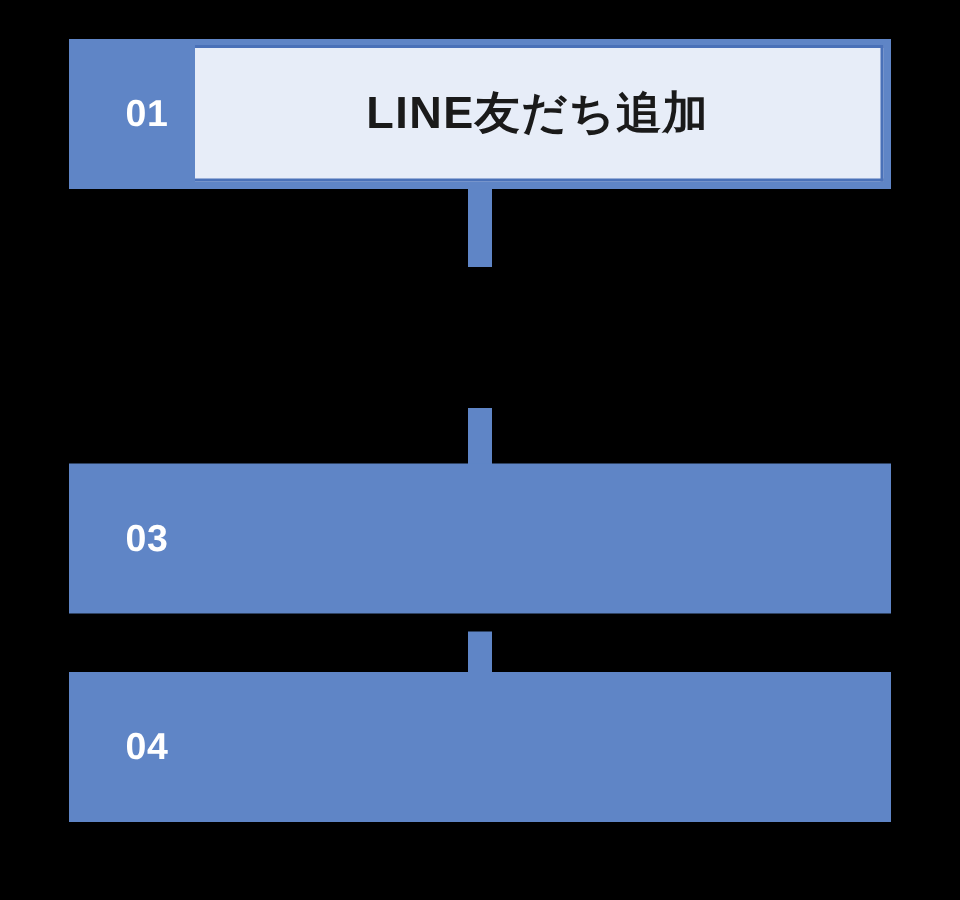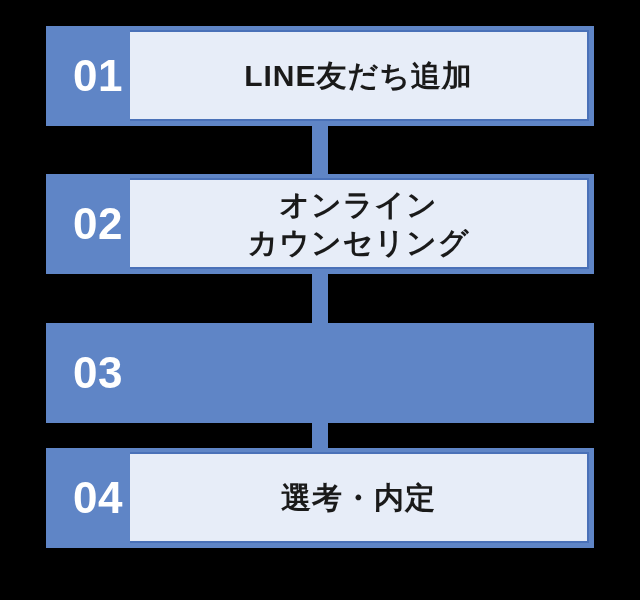--- a/index.html
+++ b/index.html
@@ -26,21 +26,21 @@
   .step-number {
     position: absolute;
     left: 0;
     top: 0;
     width: 104px;
     height: 100%;
     display: flex;
     align-items: center;
     justify-content: center;
     color: var(--number-text, #fff);
-    font-size: 44px;
+    font-size: 25px;
     font-weight: bold;
     letter-spacing: 0.5px;
   }
   .step-label-box {
     position: absolute;
     left: 84px;
     top: 4px;
     right: 5px;
     bottom: 5px;
     background: var(--light-fill, #e7edf8);
@@ -63,21 +63,21 @@
   .connector {
     position: absolute;
     left: 312px;
     width: 16px;
     background: var(--connector-blue, #5f85c6);
     z-index: 1;
   }
   
   #row-1 { top: 26px; }
   #row-2 { top: 174px; }
-  #row-3 { top: 323px; }
+  #row-3 { top: 309px; }
   #row-4 { top: 448px; }
   #conn-1 { top: 124px; height: 54px; }
   #conn-2 { top: 272px; height: 55px; }
   #conn-3 { top: 421px; height: 55px; }
 </style>
 </head>
 <body>
 
 <div id="canvas" style="--bg: #000000; --panel-blue: #5f85c6; --border-blue: #4a71b8; --light-fill: #e7edf8; --connector-blue: #5f85c6; --number-text: #ffffff; --label-text: #1a1a1a;">
 
@@ -85,32 +85,22 @@
   <div class="connector" id="conn-2"></div>
   <div class="connector" id="conn-3"></div>
 
   <div class="step-row" id="row-1">
     <div class="step-number">01</div>
     <div class="step-label-box">
       <div class="step-label">LINE友だち追加</div>
     </div>
   </div>
 
-  <div class="step-row" id="row-2">
-    <div class="step-number">02</div>
-    <div class="step-label-box">
-      <div class="step-label">オンライン
-カウンセリング</div>
-    </div>
-  </div>
 
   <div class="step-row" id="row-3">
     <div class="step-number">03</div>
   </div>
 
   <div class="step-row" id="row-4">
     <div class="step-number">04</div>
-    <div class="step-label-box">
-      <div class="step-label">選考・内定</div>
-    </div>
   </div>
 
 </div>
 
 </body></html>

